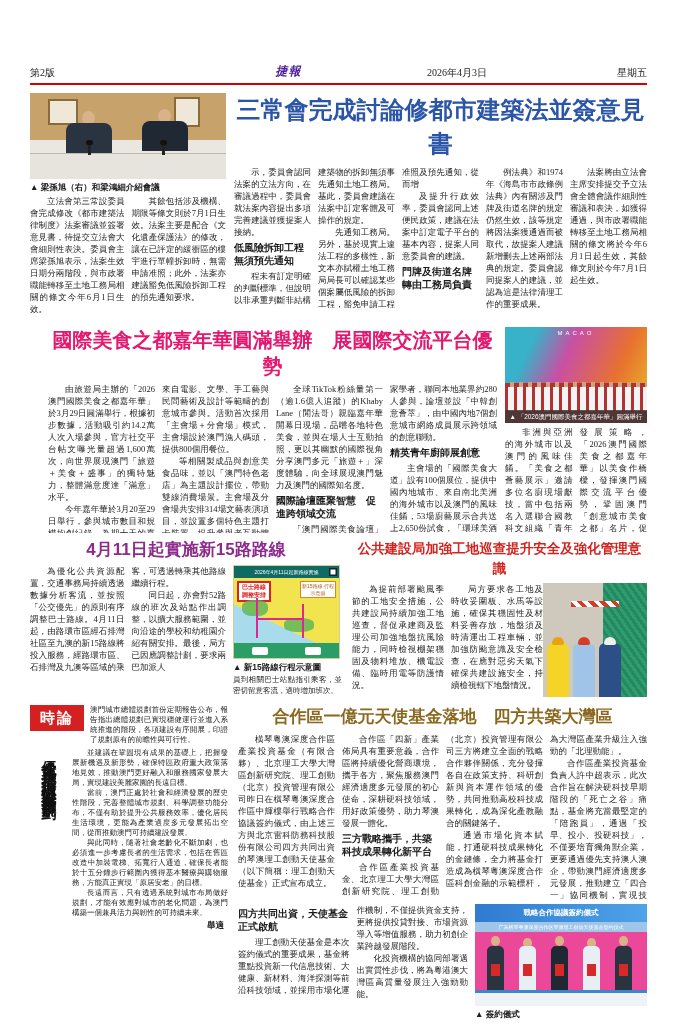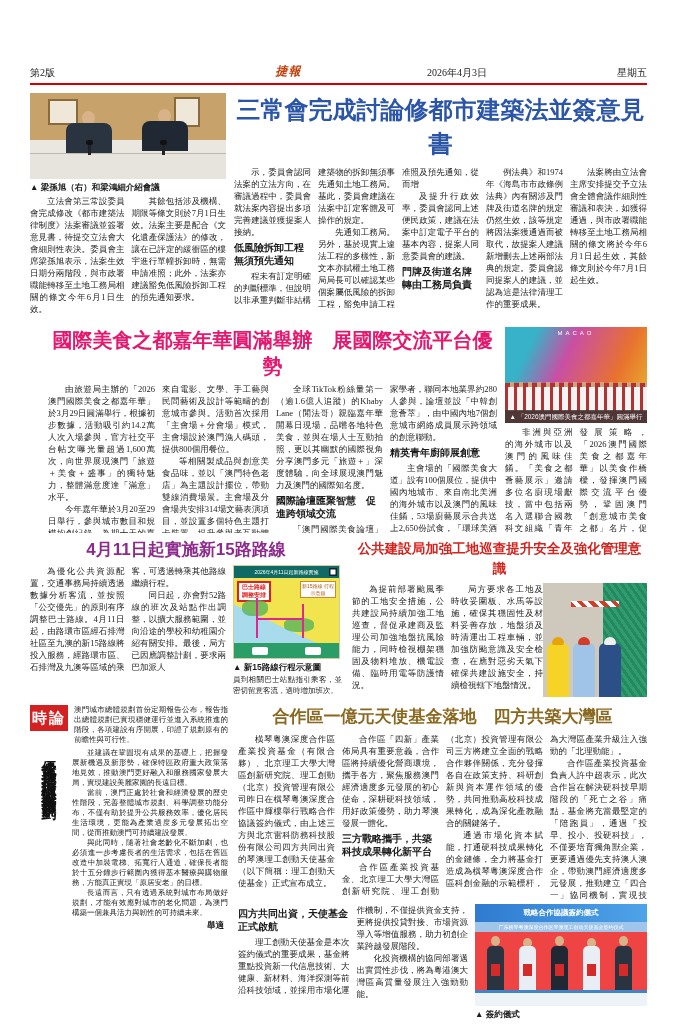--- a/index.html
+++ b/index.html
@@ -4,21 +4,21 @@
 <style>
   * { box-sizing: border-box; margin: 0; padding: 0; }
   html,body { width: 677px; height: 1024px; background: #ffffff; overflow: hidden;
               font-family: "Liberation Serif", serif; color: #1c1c1c; }
   .page { width: 677px; height: 1024px; padding: 24px 30px 0 30px; position: relative; }
 
   
   .hdr { display: flex; align-items: flex-end; font-size: 10px; padding-bottom: 3px;
          border-bottom: 2px solid #d40000; }
   .hdr .pageno { width: 120px; }
-  .hdr .masthead { flex: 1; text-align: center; color: #c2410c; font-weight: 700;
+  .hdr .masthead { flex: 1; text-align: center; color: #4c1d95; font-weight: 700;
                    font-style: italic; font-size: 12px; letter-spacing: 1px; }
   .hdr .date { width: 160px; }
   .hdr .weekday { width: 60px; text-align: right; margin-top: 42px; }
 
   
   .cols { text-align: justify; column-gap: 7px; overflow: hidden; }
   .cols p { text-indent: 2em; font-size: 8.5px; line-height: 12px; }
   .sub { font-family: "Liberation Sans", sans-serif; font-weight: 700; font-size: 10px;
          line-height: 13px; text-align: left; margin: 3px 0; break-inside: avoid; }
   .cap { font-size: 8.5px; font-weight: 700; line-height: 12px; margin-top: 2px;
@@ -98,37 +98,37 @@
                   background: repeating-linear-gradient(55deg, #2e9e70 0 3px, #27875f 3px 6px); }
   .photo4 .bar { position: absolute; top: 18px; left: 28px; width: 48px; height: 6px;
                  background: repeating-linear-gradient(45deg, #d43c2a 0 4px, #fff 4px 8px); }
   .photo4 .w { position: absolute; bottom: 0; width: 22px; height: 58px; border-radius: 6px 6px 0 0; }
   .photo4 .helm { position: absolute; width: 12px; height: 8px; border-radius: 6px 6px 2px 2px; }
 
   
   .band4 { margin-top: 8px; height: 340px; display: flex; gap: 10px; overflow: hidden; }
   .a5 { width: 198px; display: flex; flex-direction: column; overflow: hidden; }
   .a5-top { display: flex; gap: 6px; }
-  .logo { width: 38px; height: 26px; background: #d42020; color: #fff; font-weight: 700;
+  .logo { width: 54px; height: 26px; background: #d42020; color: #fff; font-weight: 700;
           font-size: 15px; line-height: 26px; text-align: center; letter-spacing: 2px;
           font-family: "Liberation Sans", sans-serif; flex: none; }
   .a5-p0 { flex: 1; font-size: 7.5px; line-height: 10px; text-align: justify; }
   .a5-main { flex: 1; display: flex; gap: 6px; margin-top: 3px; overflow: hidden; }
   .vhead { writing-mode: vertical-rl; font-family: "Liberation Sans", sans-serif; font-weight: 700;
            font-size: 15px; letter-spacing: 3px; line-height: 34px; width: 36px; color: #111; }
   .a5-body { flex: 1; font-size: 7.5px; line-height: 10px; text-align: justify; }
   .a5-body p { text-indent: 2em; }
   .author { text-align: right; font-weight: 700; font-size: 8.5px; padding: 2px 4px 4px 0; }
   .a6 { flex: 1; display: flex; flex-direction: column; overflow: hidden; }
   .h6x { font-size: 17px; line-height: 24px; color: #8a681f; }
   .a6-top { margin-top: 4px; height: 168px; column-count: 4; }
   .a6-bottom { flex: 1; display: flex; gap: 7px; margin-top: 3px; overflow: hidden; }
   .a6-bl { flex: 1; column-count: 2; }
   .a6-pcol { width: 172px; }
-  .photo5 { position: relative; width: 172px; height: 102px; overflow: hidden; background: #ef4444; text-decoration: underline; }
+  .photo5 { position: relative; width: 172px; height: 102px; overflow: hidden; background: #ec4899; text-decoration: underline; }
   .photo5 .banner { position: absolute; top: 0; left: 0; right: 0; height: 18px;
                     background: linear-gradient(90deg, #2f7bd0, #4fa3e8); color: #fff; font-size: 7.5px;
                     line-height: 18px; text-align: center; font-weight: 700;
                     font-family: "Liberation Sans", sans-serif; }
   .photo5 .subbanner { position: absolute; top: 18px; left: 0; right: 0; height: 10px; background: #9fc6ea;
                        color: #fff; font-size: 5px; line-height: 10px; text-align: center; white-space: nowrap;
                        overflow: hidden; font-family: "Liberation Sans", sans-serif; }
   .photo5 .folk { position: absolute; bottom: 16px; width: 17px; height: 44px; border-radius: 5px 5px 0 0; }
   .photo5 .fhead { position: absolute; width: 9px; height: 10px; border-radius: 50%; background: #d9b28a; }
   .photo5 .folder { position: absolute; bottom: 30px; width: 9px; height: 12px; background: #d42a2a; }

